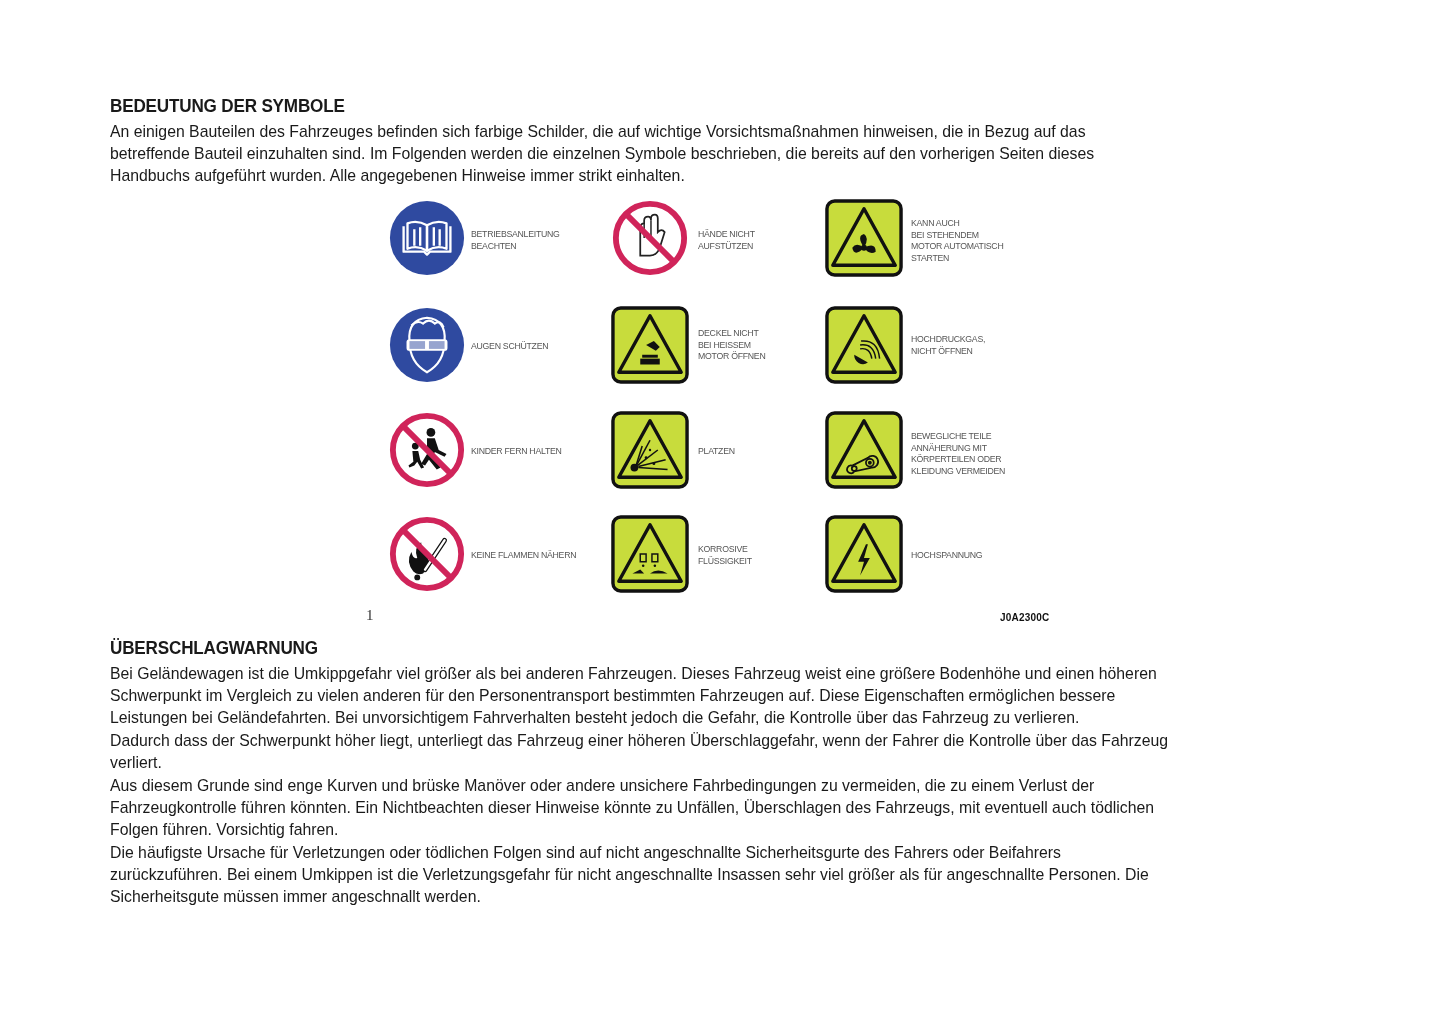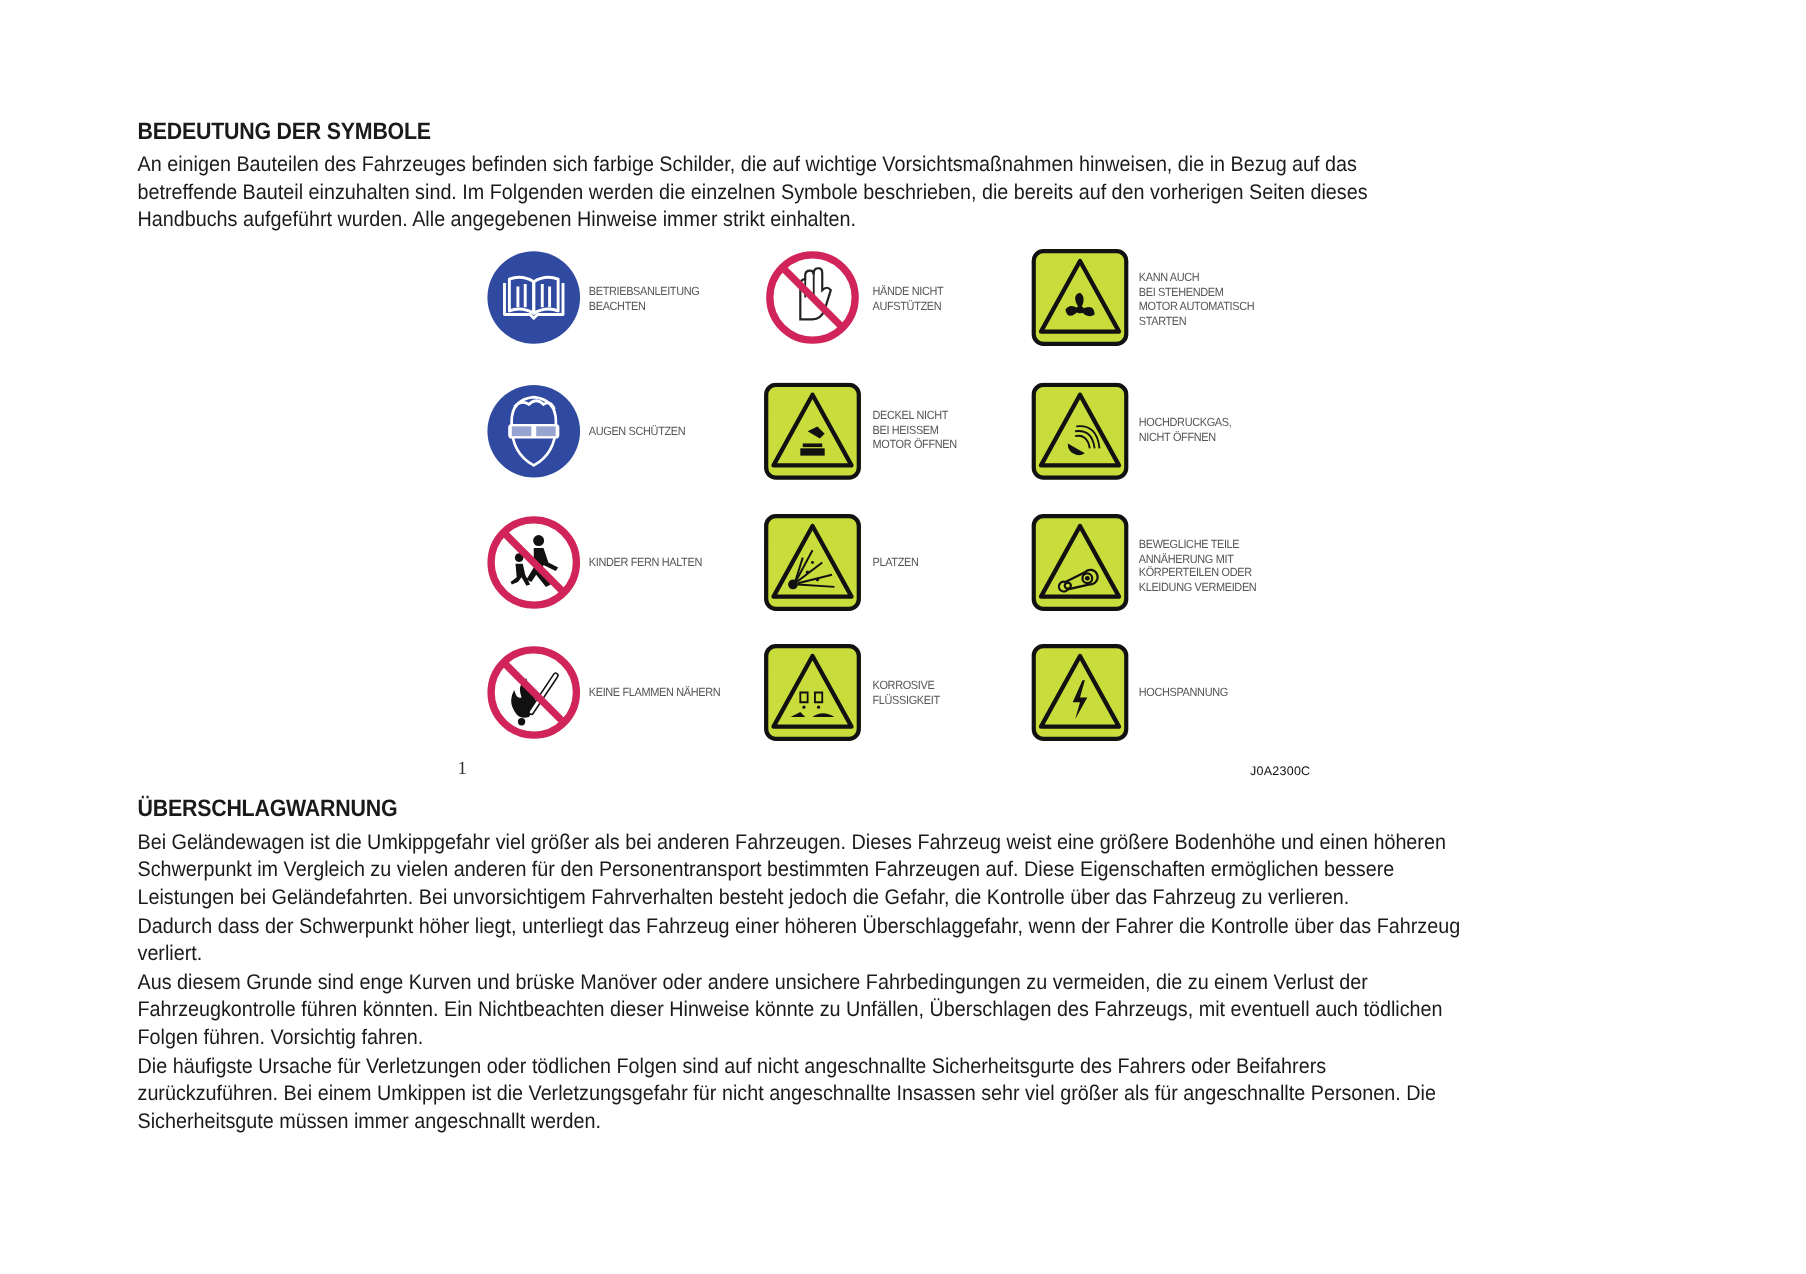--- a/index.html
+++ b/index.html
@@ -11,21 +11,21 @@
   .para { position: absolute; left: 0; font-size: 17px; line-height: 22px; white-space: nowrap;
           transform: scaleX(0.93); transform-origin: left; }
   .para div { white-space: nowrap; }
   .figure { position: absolute; left: 360px; top: 195px; width: 700px; height: 440px; }
   .sign { position: absolute; width: 78px; height: 78px; }
   .label { position: absolute; font-size: 9.5px; line-height: 11.5px; color: #555; letter-spacing: -0.3px;
            text-transform: uppercase; font-family: "Liberation Sans", sans-serif; white-space: nowrap;
            transform: scaleX(0.92); transform-origin: left; }
   .label div { white-space: nowrap; }
   .fig-num { position: absolute; left: 6px; top: 412px; font-family: "Liberation Serif", serif; font-size: 15px; color: #333; }
-  .fig-code { position: absolute; left: 640px; top: 417px; font-family: "Liberation Sans", sans-serif; font-weight: normal;
+  .fig-code { position: absolute; left: 640px; top: 417px; font-family: "Liberation Sans", sans-serif; font-weight: bold;
               font-size: 10px; color: #111; letter-spacing: 0.2px; }
 </style>
 </head>
 <body>
 
 <div class="page">
   <div class="heading" style="top:95px">BEDEUTUNG DER SYMBOLE</div>
   <div class="para" style="top:121px">
     <div>An einigen Bauteilen des Fahrzeuges befinden sich farbige Schilder, die auf wichtige Vorsichtsmaßnahmen hinweisen, die in Bezug auf das</div>
     <div>betreffende Bauteil einzuhalten sind. Im Folgenden werden die einzelnen Symbole beschrieben, die bereits auf den vorherigen Seiten dieses</div>

